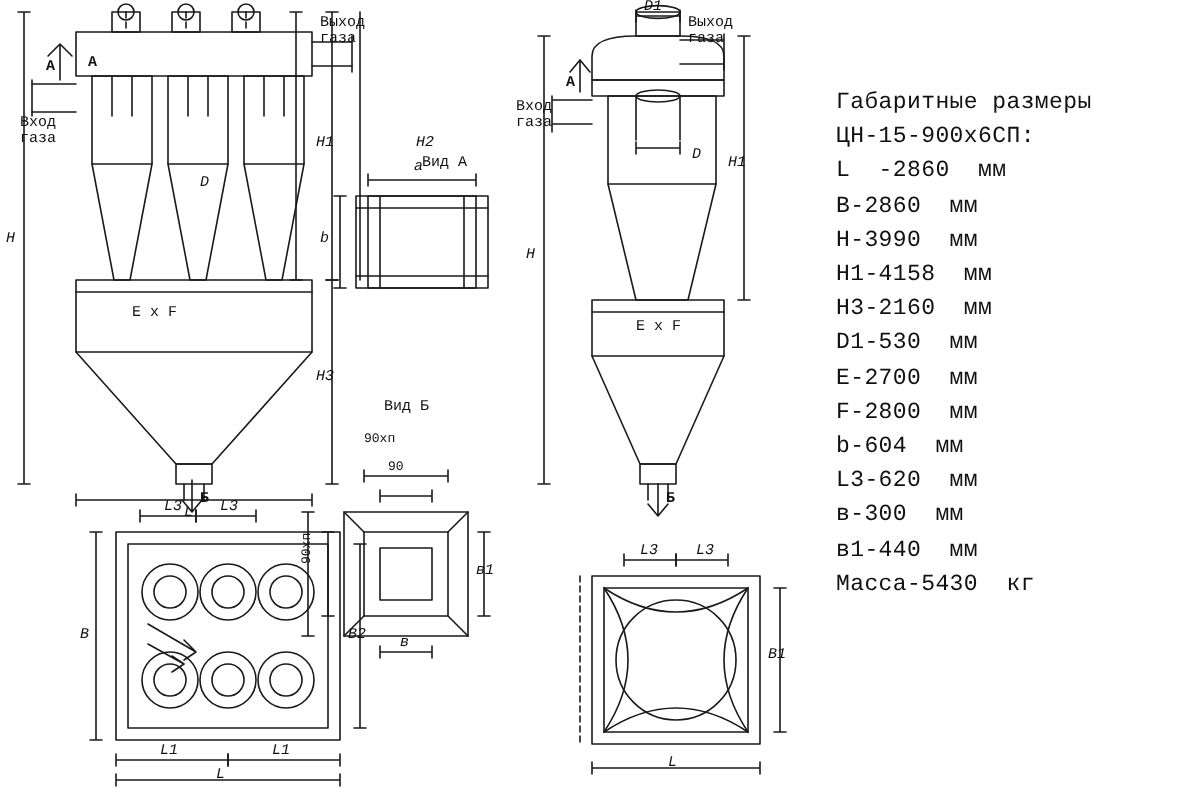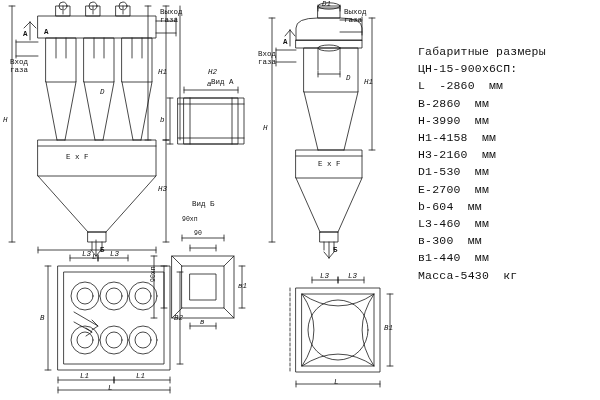--- a/index.html
+++ b/index.html
@@ -208,22 +208,23 @@
 <div class="spec">
   <div>Габаритные размеры</div>
   <div>ЦН-15-900х6СП:</div>
   <div>L  -2860  мм</div>
   <div>B-2860  мм</div>
   <div>H-3990  мм</div>
   <div>H1-4158  мм</div>
   <div>H3-2160  мм</div>
   <div>D1-530  мм</div>
   <div>E-2700  мм</div>
+  <div>F-2800  мм</div>
   <div>b-604  мм</div>
-  <div>L3-460  мм</div>
+  <div>L3-620  мм</div>
   <div>в-300  мм</div>
   <div>в1-440  мм</div>
   <div>Масса-5430  кг</div>
 </div>
 
 <div class="lbl" style="left:160px;top:8px;">Выход
 газа</div>
 <div class="lbl" style="left:10px;top:58px;">Вход
 газа</div>
 <div class="lbl b" style="left:23px;top:30px;">А</div>

